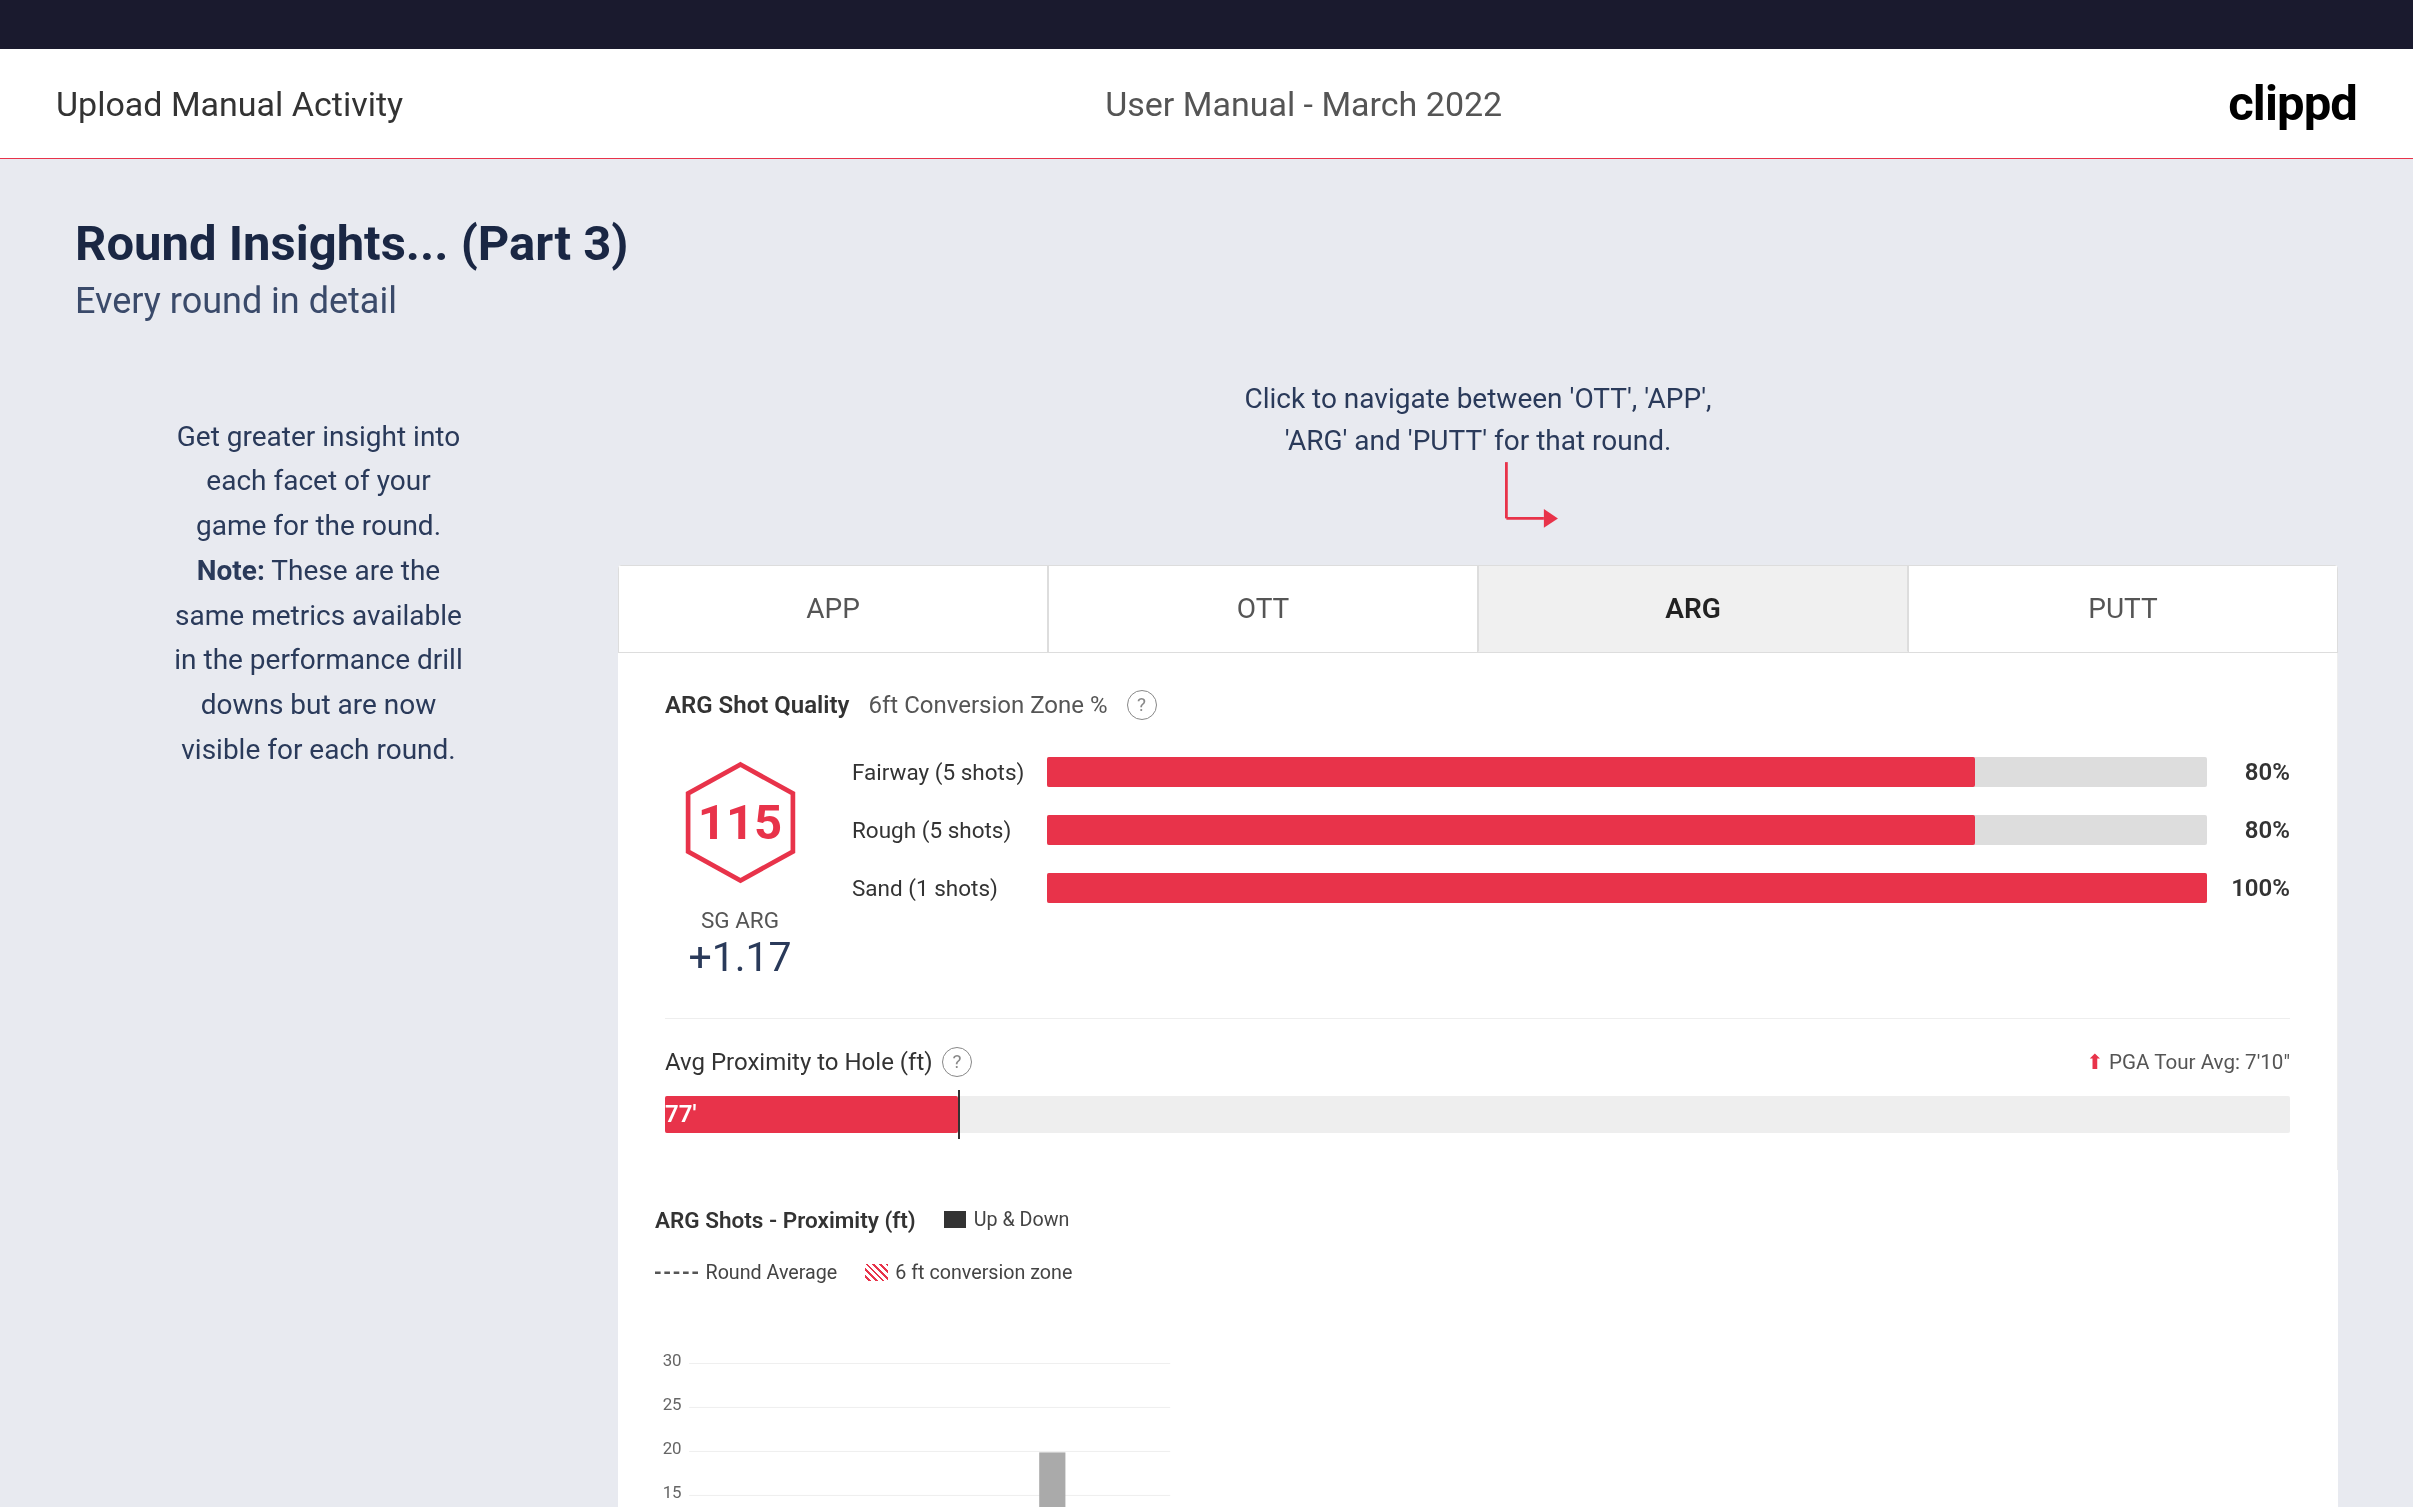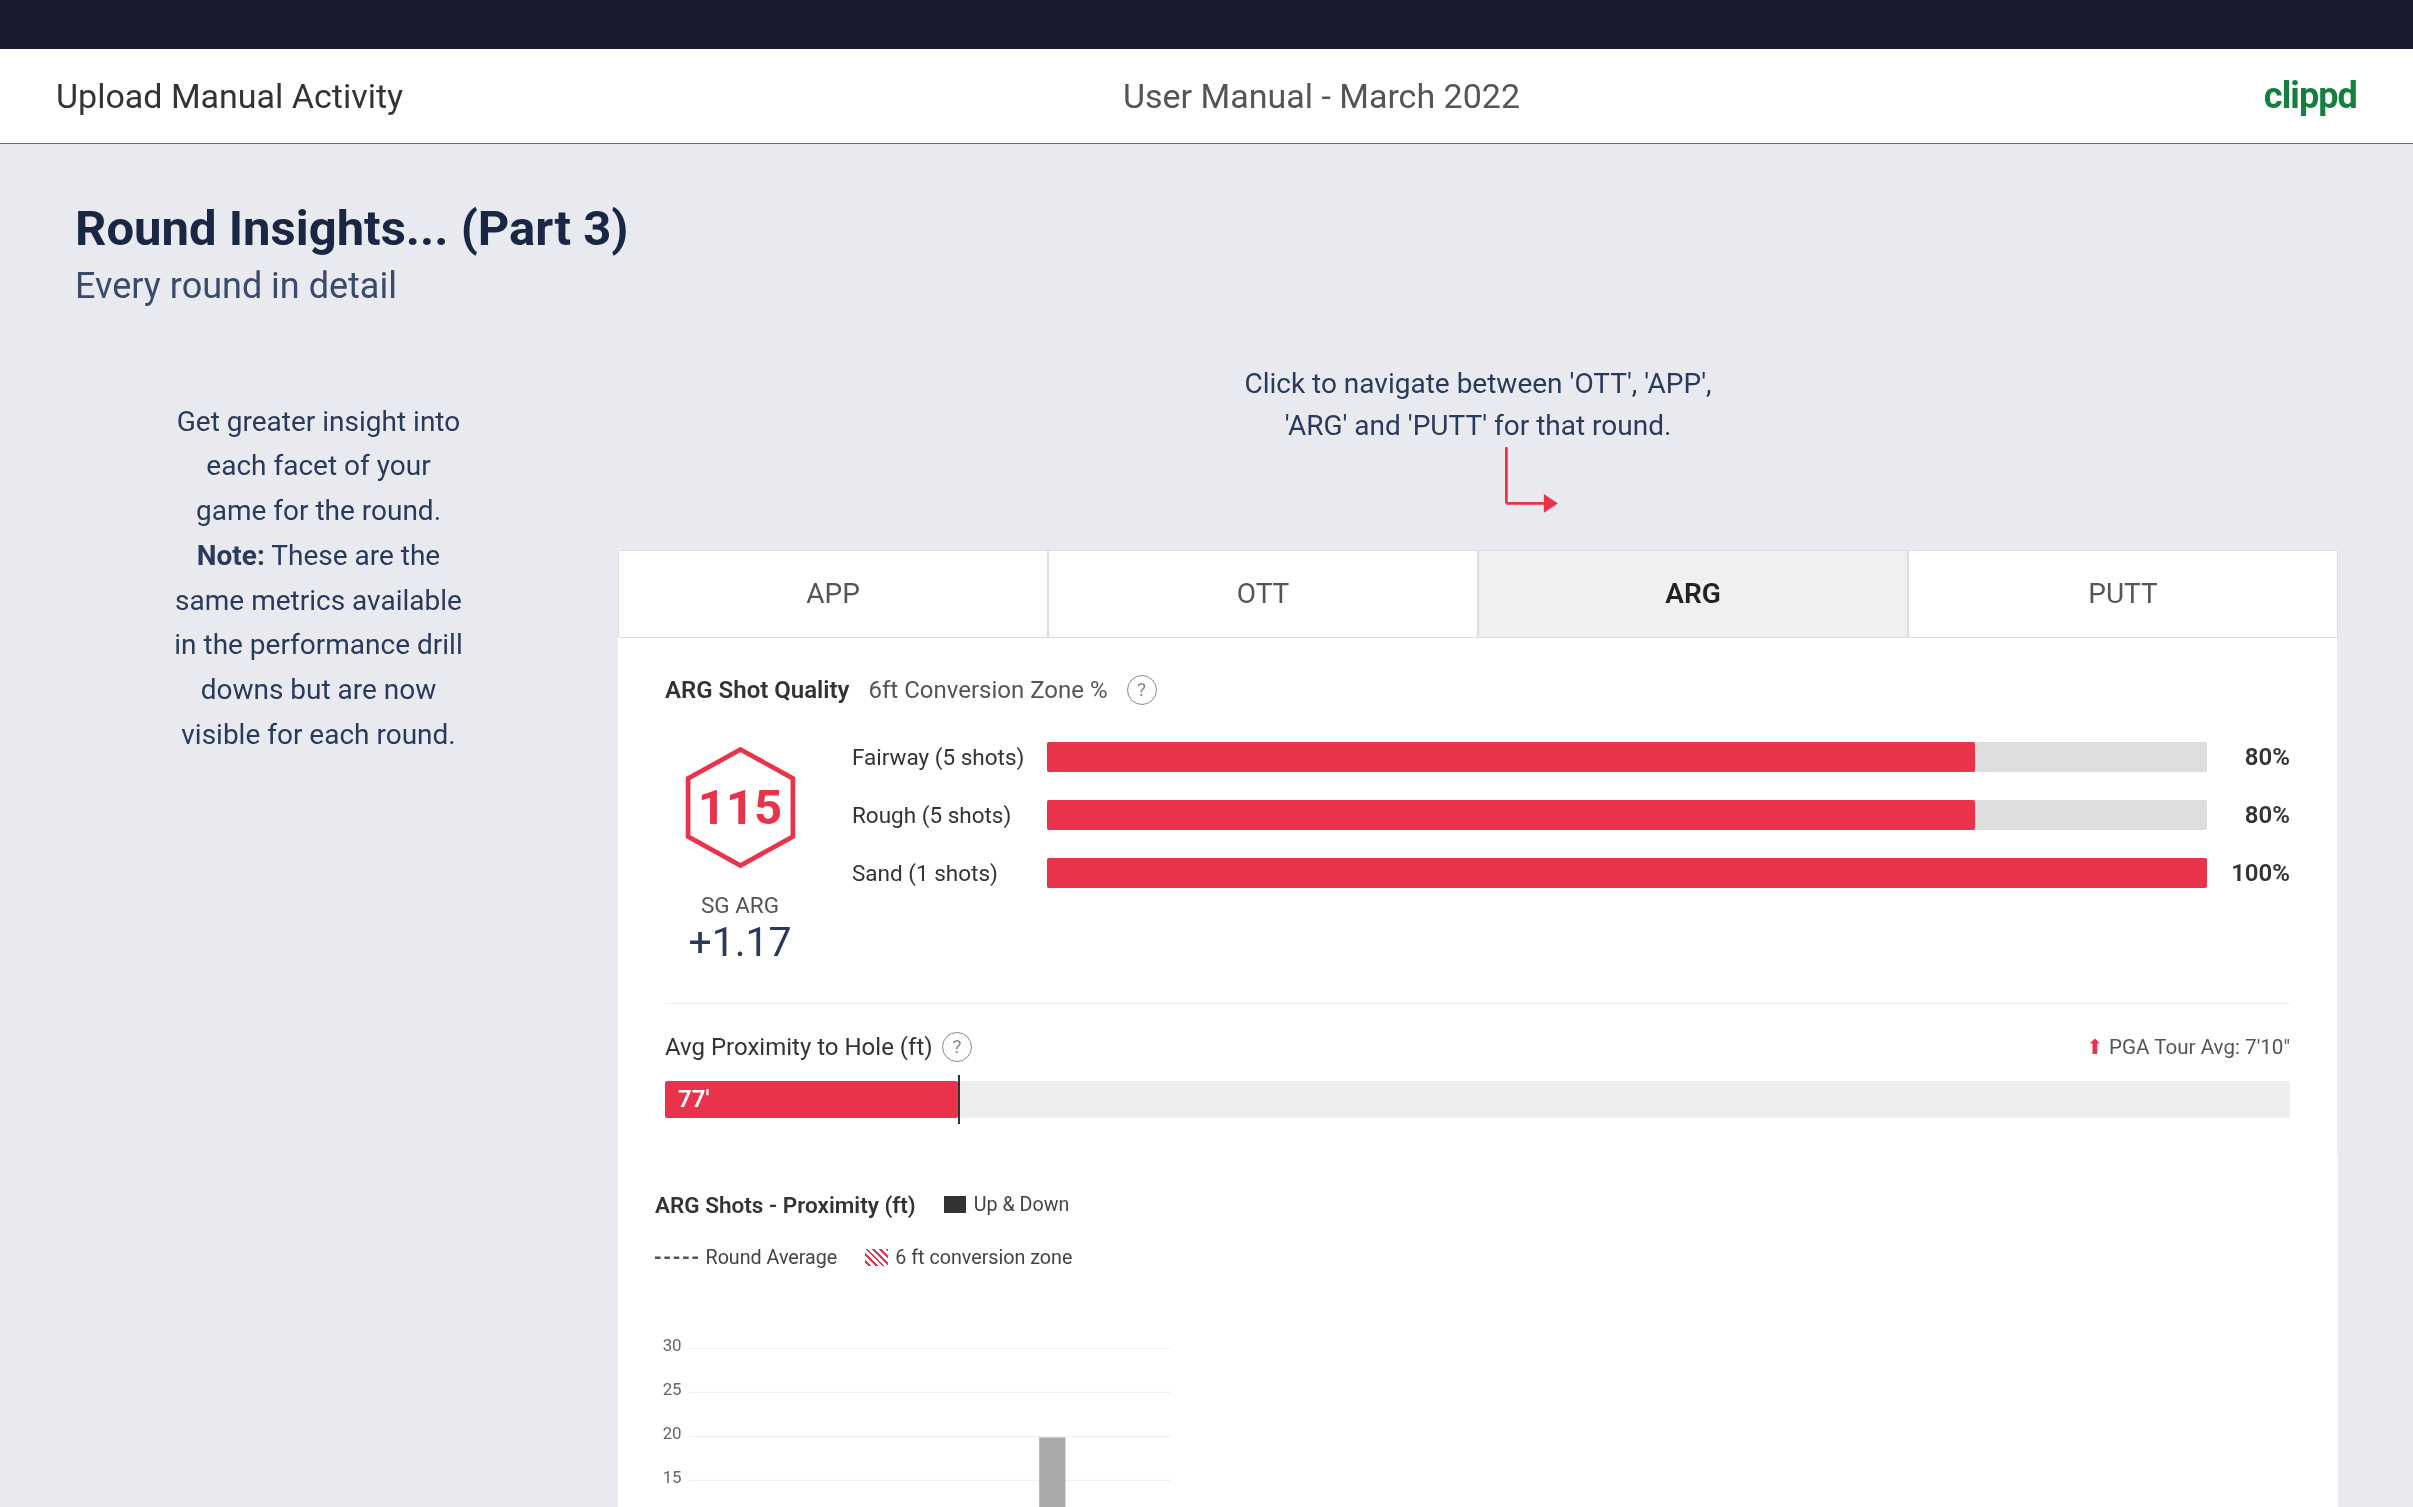--- a/index.html
+++ b/index.html
@@ -33,23 +33,23 @@
       color: #333;
       font-weight: 400;
     }
 
     .header-center {
       font-size: 34px;
       color: #555;
     }
 
     .header-logo {
-      font-size: 36px;
+      font-size: 49px;
       font-weight: 700;
-      color: #15803d;
+      color: #000000;
       letter-spacing: -0.9px;
       margin-left: 24px;
     }
 
     
     .main-content {
       background: #e8eaf0;
       margin: 0;
       padding: 56px 75px 75px 75px;
       min-height: 1311px;
@@ -286,21 +286,20 @@
       border-radius: 1.9px;
       position: relative;
     }
 
     .proximity-bar-fill {
       height: 100%;
       background: #e8334a;
       border-radius: 1.9px;
       display: flex;
       align-items: center;
-      padding-left: 13px;
       color: #fff;
       font-size: 24px;
       font-weight: 600;
       width: 18%;
     }
 
     .proximity-cursor {
       position: absolute;
       top: -5.6px;
       left: 18%;

